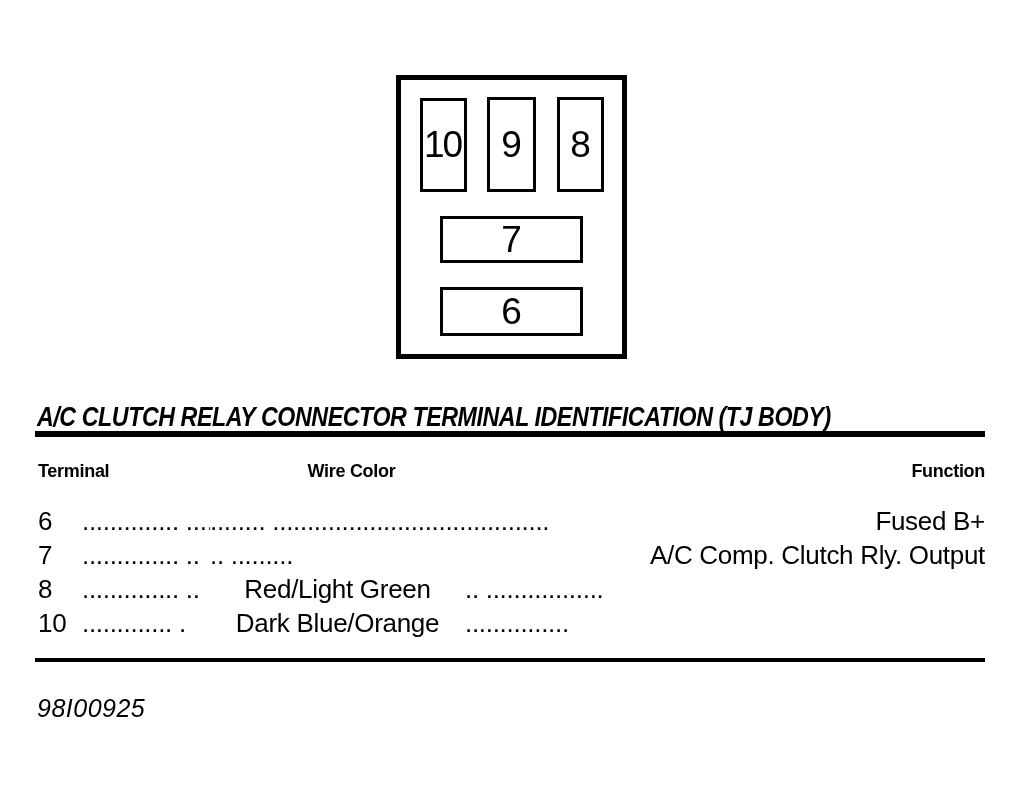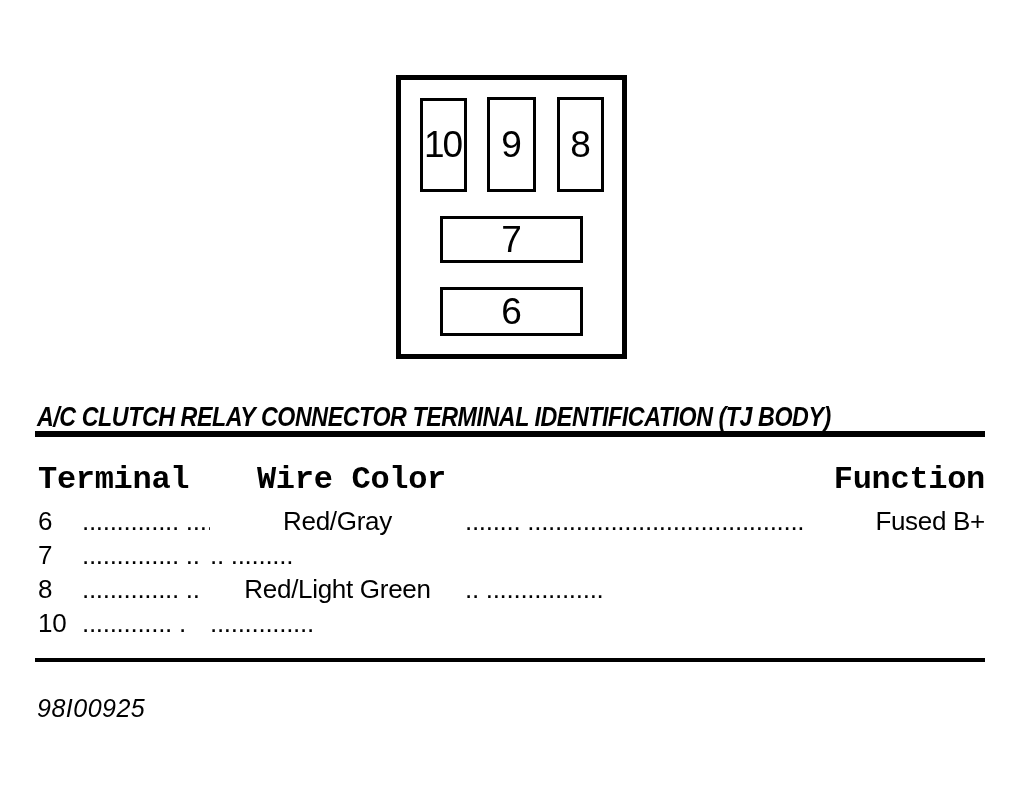--- a/index.html
+++ b/index.html
@@ -32,21 +32,21 @@
     font-weight:bold; font-style:italic; font-size:27px;
     letter-spacing:-0.5px; white-space:nowrap;
     transform:scaleX(0.86); transform-origin:0 50%;
   }
   .rule { position:absolute; background:#000; }
   .rule-title  { left:35px; top:431px; width:950px; height:6px; }
   .rule-bottom { left:35px; top:658px; width:950px; height:4px; }
   
   .thead {
     position:absolute; left:38px; top:461px; width:947px; height:28px;
-    font-weight:bold; font-size:32px; letter-spacing:-0.3px;font-family:Liberation Mono, monospace;
+    font-weight:bold; font-size:18px; letter-spacing:-0.3px;
   }
   .th-terminal { position:absolute; left:0; }
   .th-wire { position:absolute; left:186px; width:255px; text-align:center; }
   .th-func { position:absolute; right:0; }
   
   .tbody {
     position:absolute; left:38px; top:504px; width:947px;
     font-size:26px; letter-spacing:-0.3px;
   }
   .trow { display:flex; height:34px; line-height:34px; white-space:nowrap; }
@@ -87,38 +87,39 @@
   <div class="thead">
     <span class="th-terminal">Terminal</span>
     <span class="th-wire">Wire Color</span>
     <span class="th-func">Function</span>
   </div>
 
   <div class="tbody">
     <div class="trow">
       <span class="c-term">6</span>
       <span class="c-lead1">.............. ........</span>
-      <span class="c-wire">Red/Gray</span>
       <span class="c-lead2">........ ........................................</span>
       <span class="c-func">Fused B+</span>
     </div>
     <div class="trow">
       <span class="c-term">7</span>
       <span class="c-lead1">.............. ..</span>
       <span class="c-lead2">.. .........</span>
+      <span class="c-func">A/C Comp. Clutch Rly. Output</span>
     </div>
     <div class="trow">
       <span class="c-term">8</span>
       <span class="c-lead1">.............. ..</span>
       <span class="c-wire">Red/Light Green</span>
       <span class="c-lead2">.. .................</span>
     </div>
     <div class="trow">
       <span class="c-term">10</span>
       <span class="c-lead1">............. .</span>
+      <span class="c-wire">Dark Blue/Orange</span>
       <span class="c-lead2">...............</span>
     </div>
   </div>
 
   <div class="rule rule-bottom"></div>
   <div class="figure-id">98I00925</div>
 
 </div>
 
 </body></html>

